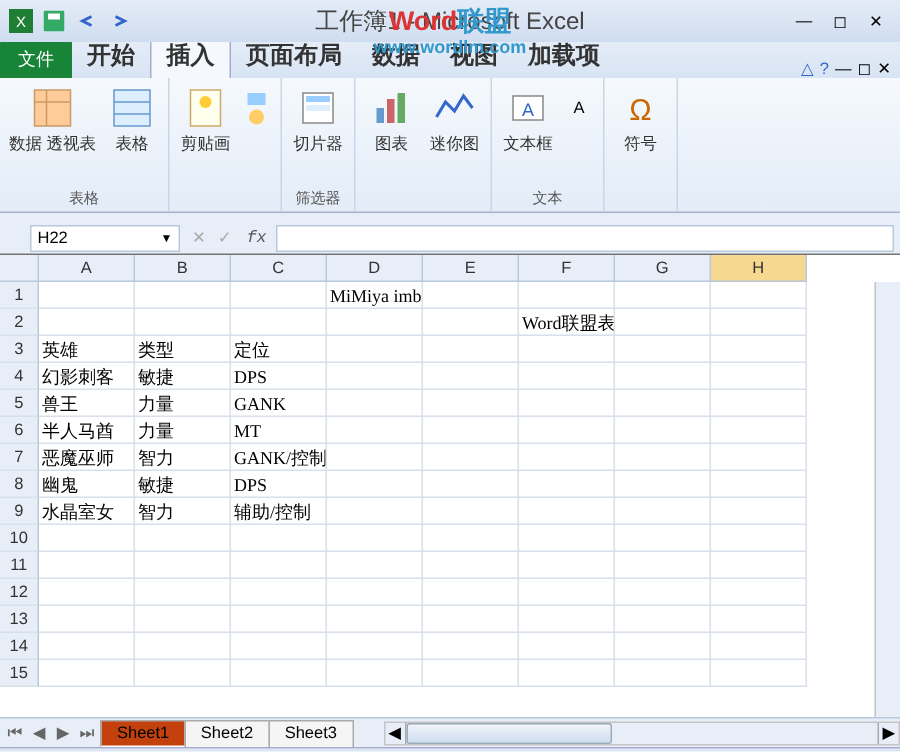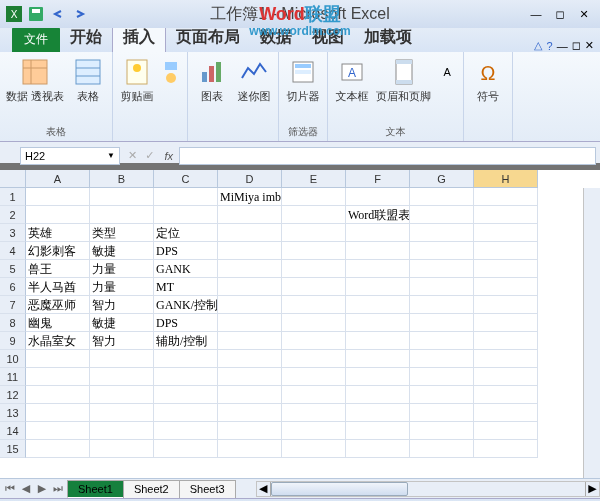--- a/index.html
+++ b/index.html
@@ -6,56 +6,56 @@
 body { width: 600px; height: 501px; background: #fff; font-size: 11px; overflow: hidden; position: relative; }
 
 .titlebar { height: 28px; background: linear-gradient(#e4ecf7,#d0ddf0); display: flex; align-items: center; padding: 0 4px; position: relative; }
 .qat-btn { width: 20px; height: 20px; display: flex; align-items: center; justify-content: center; margin-right: 2px; cursor: pointer; }
 .title-text { position: absolute; left: 50%; transform: translateX(-50%); color: #444; font-size: 16px; }
 .watermark1 { position: absolute; left: 50%; transform: translateX(-50%); font-size: 18px; font-weight: bold; top: 2px; z-index: 100; }
 .watermark1 .w1 { color: #d33; } .watermark1 .w2 { color: #39c; }
 .watermark2 { position: absolute; left: 50%; top: 24px; transform: translateX(-50%); color: #39c; font-size: 12px; font-weight: bold; z-index: 100; }
 .win-controls { margin-left: auto; display: flex; gap: 2px; }
 
-.ribbon-tabs { height: 24px; background: linear-gradient(#e4ecf7,#d8e4f5); display: flex; align-items: flex-end; padding-left: 12px; }
+.ribbon-tabs { height: 24px; background: linear-gradient(#e4ecf7,#d8e4f5); display: flex; align-items: flex-end; padding-left: 0; }
 .file-tab { background: #178437; color: #fff; padding: 4px 12px; font-size: 12px; border-radius: 2px 2px 0 0; }
 .rtab { padding: 4px 10px; font-size: 16px; color: #333; cursor: pointer; font-weight: bold; }
 .rtab.active { background: #f5f9fd; border: 1px solid #aac; border-bottom: none; border-radius: 2px 2px 0 0; margin-top: 35px; }
 .help-icons { margin-left: auto; display: flex; gap: 4px; padding-right: 6px; align-items: center; }
 
 .ribbon-body { height: 90px; background: linear-gradient(#f5f9fd,#e3ecf7); border-bottom: 1px solid #aac; display: flex; }
 .rgroup { border-right: 1px solid #c8d5ea; padding: 2px 6px 0; display: flex; flex-direction: column; }
 .rgroup-items { display: flex; gap: 6px; flex: 1; padding-top: 2px; }
 .rbtn { display: flex; flex-direction: column; align-items: center; justify-content: flex-start; cursor: pointer; min-width: 36px; }
 .rbtn-icon { width: 32px; height: 32px; display: flex; align-items: center; justify-content: center; margin-bottom: 2px; }
 .rbtn-label { font-size: 11px; color: #333; text-align: right; line-height: 1.1; }
 .rgroup-label { font-size: 10px; color: #555; text-align: center; padding: 2px 0; }
 
-.formula-bar { height: 22px; background: #e8eef7; border-bottom: 7px solid #737373; display: flex; align-items: center; }
+.formula-bar { height: 22px; background: #e8eef7; border-bottom: 1px solid #737373; display: flex; align-items: center; }
 .name-box { width: 100px; background: #fff; border: 1px solid #b8c8dd; height: 18px; margin: 0 4px 0 20px; padding: 0 4px; display: flex; align-items: center; justify-content: space-between; }
-.fx-label { font-style: italic; color: #555; margin: 2px 6px; }
+.fx-label { font-style: italic; color: #555; margin: 2px 6px; font-family: Liberation Mono, monospace; }
 .formula-input { flex: 1; background: #fff; border: 1px solid #b8c8dd; height: 18px; margin-right: 4px; }
 
 .grid-area { position: relative; height: 308px; background: #fff; overflow: hidden; }
 .corner { position: absolute; left: 0; top: 0; width: 26px; height: 18px; background: #e8eef7; border-right: 1px solid #b8c8dd; border-bottom: 1px solid #b8c8dd; }
 .col-headers { position: absolute; left: 26px; top: 0; height: 18px; display: flex; }
 .col-h { width: 64px; background: #e8eef7; border-right: 1px solid #b8c8dd; border-bottom: 1px solid #b8c8dd; text-align: center; line-height: 18px; color: #333; }
 .col-h.sel { background: #f7d890; }
 .row-headers { position: absolute; left: 0; top: 18px; width: 26px; }
 .row-h { height: 18px; background: #e8eef7; border-right: 1px solid #b8c8dd; border-bottom: 1px solid #d8e0ec; text-align: center; line-height: 18px; color: #333; }
 .cells { position: absolute; left: 26px; top: 18px; }
 .crow { display: flex; height: 18px; }
 .cell { width: 64px; height: 18px; border-right: 1px solid #d8e0ec; border-bottom: 1px solid #d8e0ec; padding: 0 2px; line-height: 18px; overflow: hidden; white-space: nowrap; font-family: SimSun; font-size: 12px; }
 .vscroll { position: absolute; right: 0; top: 18px; width: 17px; bottom: 0; background: #e8eef7; border-left: 1px solid #c4c4c4; }
 
 .sheet-tabs { height: 20px; background: #e8eef7; display: flex; align-items: center; border-top: 1px solid #b8c8dd; }
 .nav-btns { display: flex; padding: 0 2px; }
 .nav-btn { width: 16px; height: 16px; display: flex; align-items: center; justify-content: center; cursor: pointer; color: #666; }
 .stab { padding: 2px 10px; font-size: 11px; background: #f5f5f5; border: 1px solid #aaa; border-bottom: none; margin-left: -1px; cursor: pointer; }
-.stab.active { background: #15803d; border-bottom: 1px solid #fff; }
+.stab.active { background: #c2410c; border-bottom: 1px solid #fff; }
 .hscroll { flex: 1; margin-left: 20px; background: #e8eef7; height: 16px; position: relative; border: 1px solid #c4c4c4; display: flex; }
 .hscroll-thumb { width: 40%; background: linear-gradient(#f0f4fa,#d0ddf0); border: 1px solid #9ab; border-radius: 2px; }
 
 .status-bar { height: 21px; background: linear-gradient(#dce7f5,#c8d8ee); display: flex; align-items: center; padding: 0 6px; border-top: 1px solid #aac; }
 
 svg { display: block; }
 </style>
 </head>
 <body>
 
@@ -156,20 +156,35 @@
             </svg>
           </div>
         </div>
     </div>
   </div>
   <div class="rgroup">
     <div class="rgroup-items">
       <div class="rbtn">
           <div class="rbtn-icon">
             <svg width="28" height="28">
+              <rect x="4" y="4" width="20" height="20" fill="#fff" stroke="#888"></rect>
+              <rect x="6" y="6" width="16" height="4" fill="#9cf"></rect>
+              <rect x="6" y="12" width="16" height="4" fill="#def"></rect>
+            </svg>
+          </div>
+          <div class="rbtn-label">切片器</div>
+        </div>
+    </div>
+    <div class="rgroup-label">筛选器</div>
+  </div>
+  <div class="rgroup">
+    <div class="rgroup-items">
+      <div class="rbtn">
+          <div class="rbtn-icon">
+            <svg width="28" height="28">
               <rect x="4" y="14" width="5" height="10" fill="#69c"></rect>
               <rect x="11" y="8" width="5" height="16" fill="#c66"></rect>
               <rect x="18" y="4" width="5" height="20" fill="#6a6"></rect>
             </svg>
           </div>
           <div class="rbtn-label">图表</div>
         </div>
       <div class="rbtn">
           <div class="rbtn-icon">
             <svg width="28" height="28">
@@ -179,50 +194,25 @@
           <div class="rbtn-label">迷你图</div>
         </div>
     </div>
     <div class="rgroup-label"></div>
   </div>
   <div class="rgroup">
     <div class="rgroup-items">
       <div class="rbtn">
           <div class="rbtn-icon">
             <svg width="28" height="28">
-              <rect x="4" y="4" width="20" height="20" fill="#fff" stroke="#888"></rect>
-              <rect x="6" y="6" width="16" height="4" fill="#9cf"></rect>
-              <rect x="6" y="12" width="16" height="4" fill="#def"></rect>
-            </svg>
-          </div>
-          <div class="rbtn-label">切片器</div>
-        </div>
-    </div>
-    <div class="rgroup-label">筛选器</div>
-  </div>
-  <div class="rgroup">
-    <div class="rgroup-items">
-      <div class="rbtn">
-          <div class="rbtn-icon">
-            <svg width="28" height="28">
               <rect x="4" y="6" width="20" height="16" fill="#fff" stroke="#888"></rect>
               <text x="14" y="19" font-size="12" text-anchor="middle" fill="#36c">A</text>
             </svg>
           </div>
           <div class="rbtn-label">文本框</div>
-        </div>
-      <div class="rbtn">
-          <div class="rbtn-icon">
-            <svg width="28" height="28">
-              <rect x="6" y="2" width="16" height="24" fill="#fff" stroke="#888"></rect>
-              <rect x="6" y="2" width="16" height="4" fill="#cde"></rect>
-              <rect x="6" y="22" width="16" height="4" fill="#cde"></rect>
-            </svg>
-          </div>
-          <div class="rbtn-label">页眉和页脚</div>
         </div>
       <div class="rbtn" style="min-width:20px">
           <div class="rbtn-icon" style="width:18px">
             <text x="0" y="20" font-size="18" fill="#36c" font-weight="bold">A</text>
           </div>
         </div>
     </div>
     <div class="rgroup-label">文本</div>
   </div>
   <div class="rgroup">

